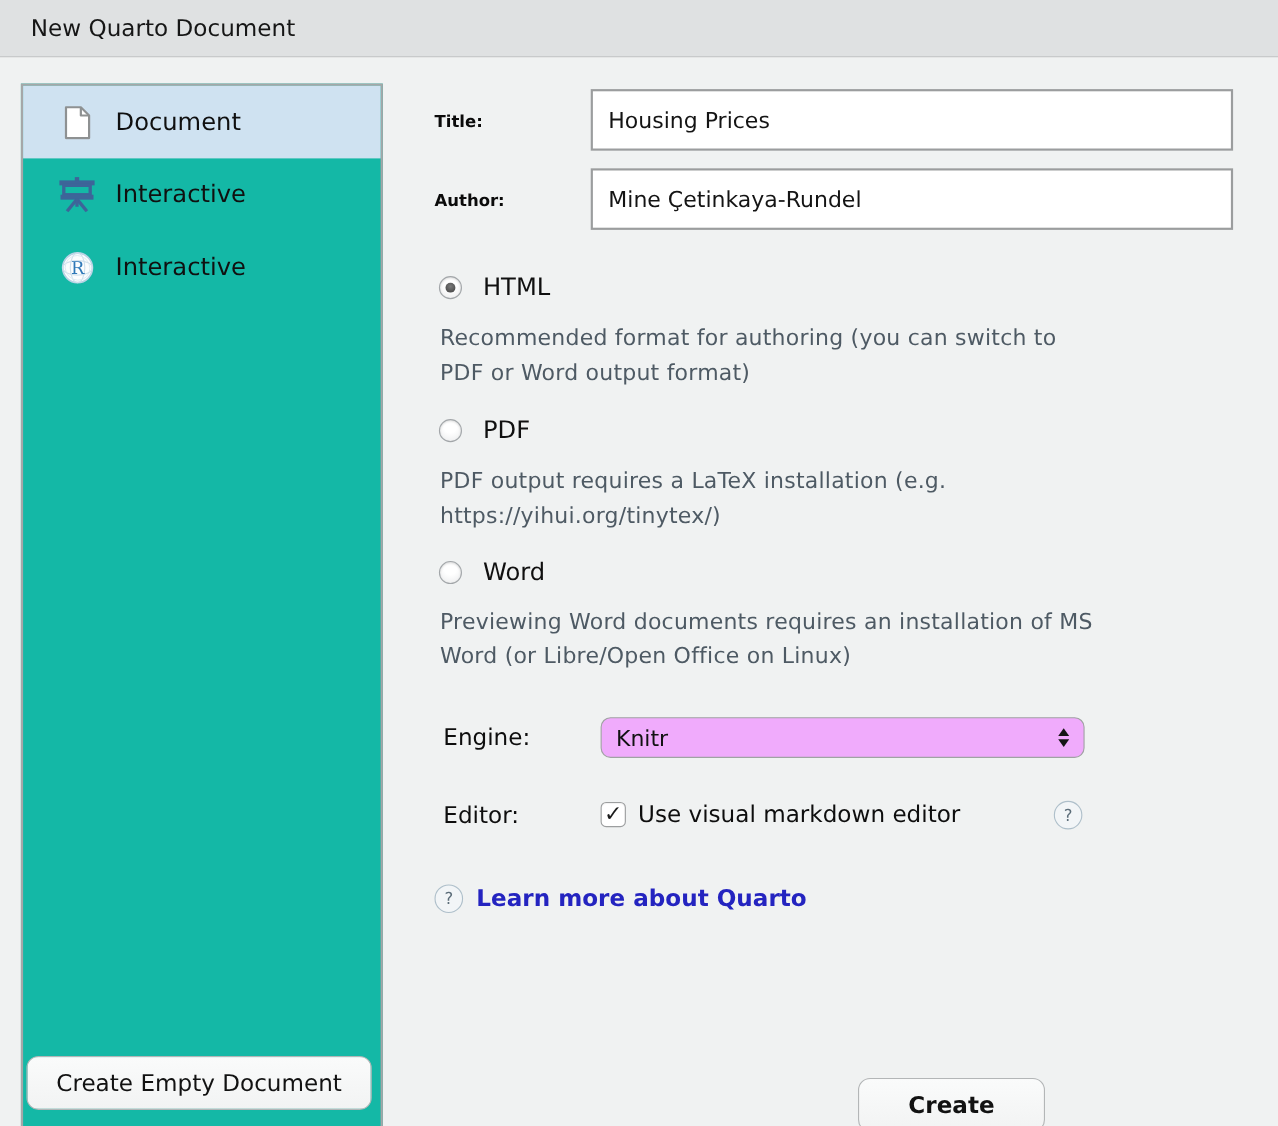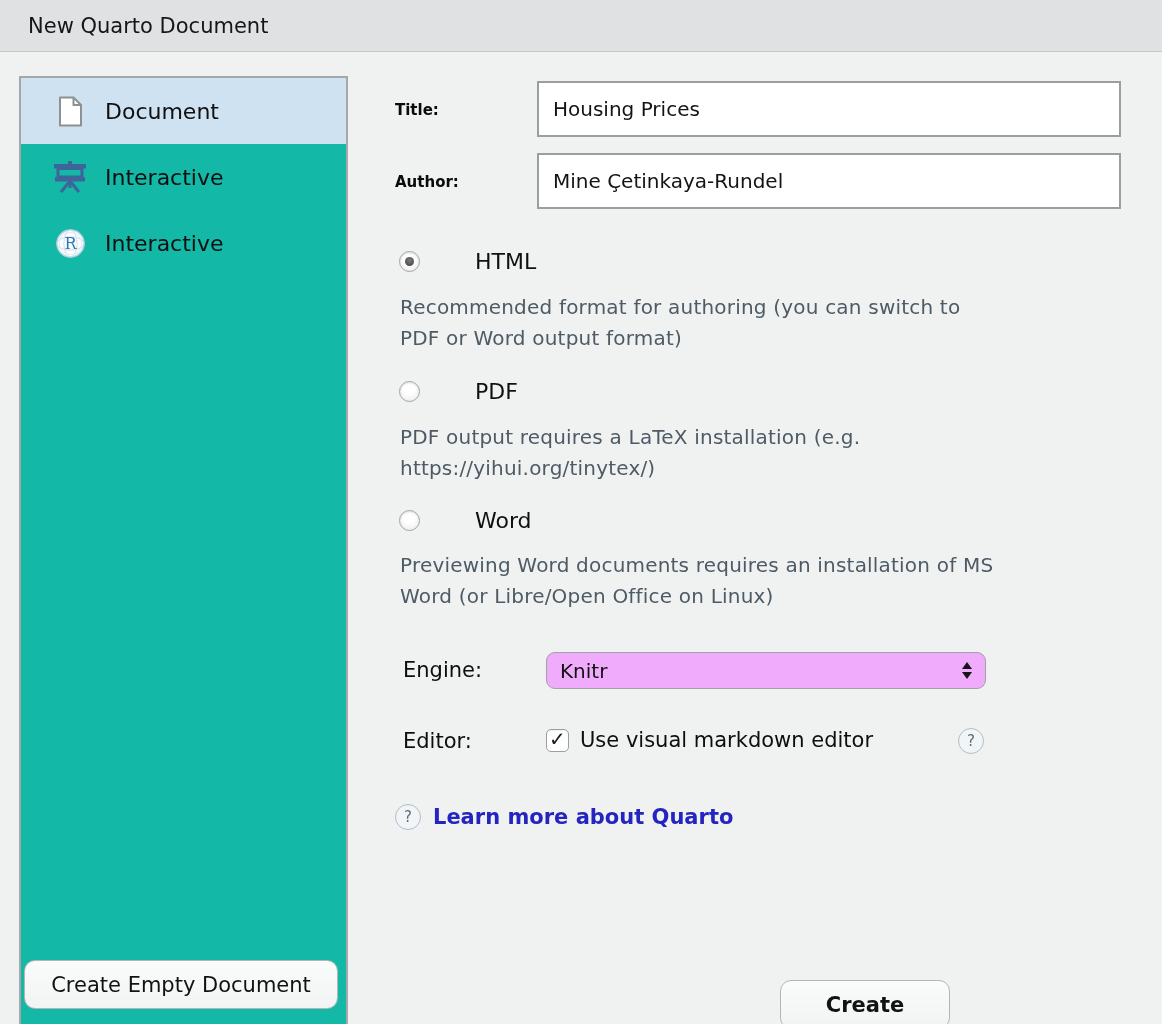--- a/index.html
+++ b/index.html
@@ -44,21 +44,21 @@
   .radio {
     width:21px; height:21px; border-radius:50%; box-sizing:border-box;
     border:1px solid #a2a6a9; position:relative; flex:0 0 auto;
     background:radial-gradient(circle at 50% 30%, #ffffff 35%, #e9eaeb 100%);
     box-shadow:inset 0 1px 2px rgba(0,0,0,.14);
   }
   .radio.checked::after {
     content:""; position:absolute; inset:5px; border-radius:50%;
     background:radial-gradient(circle at 50% 38%, #7b7b7b, #3d3d3d);
   }
-  .radio-label { font-size:22px; color:#101010;margin-left:36px; }
+  .radio-label { font-size:22px; color:#101010; }
   .desc {
     position:absolute; left:400px; width:598px;
     font-size:20px; line-height:31px; letter-spacing:.2px;
     color:var(--description-text,#4e5a64);
   }
 
   
   .select-box {
     position:absolute; left:546px; top:652px; width:440px; height:37px; box-sizing:border-box;
     border:1.5px solid #a0a2a3; border-radius:9px; background:#f0abfc;

